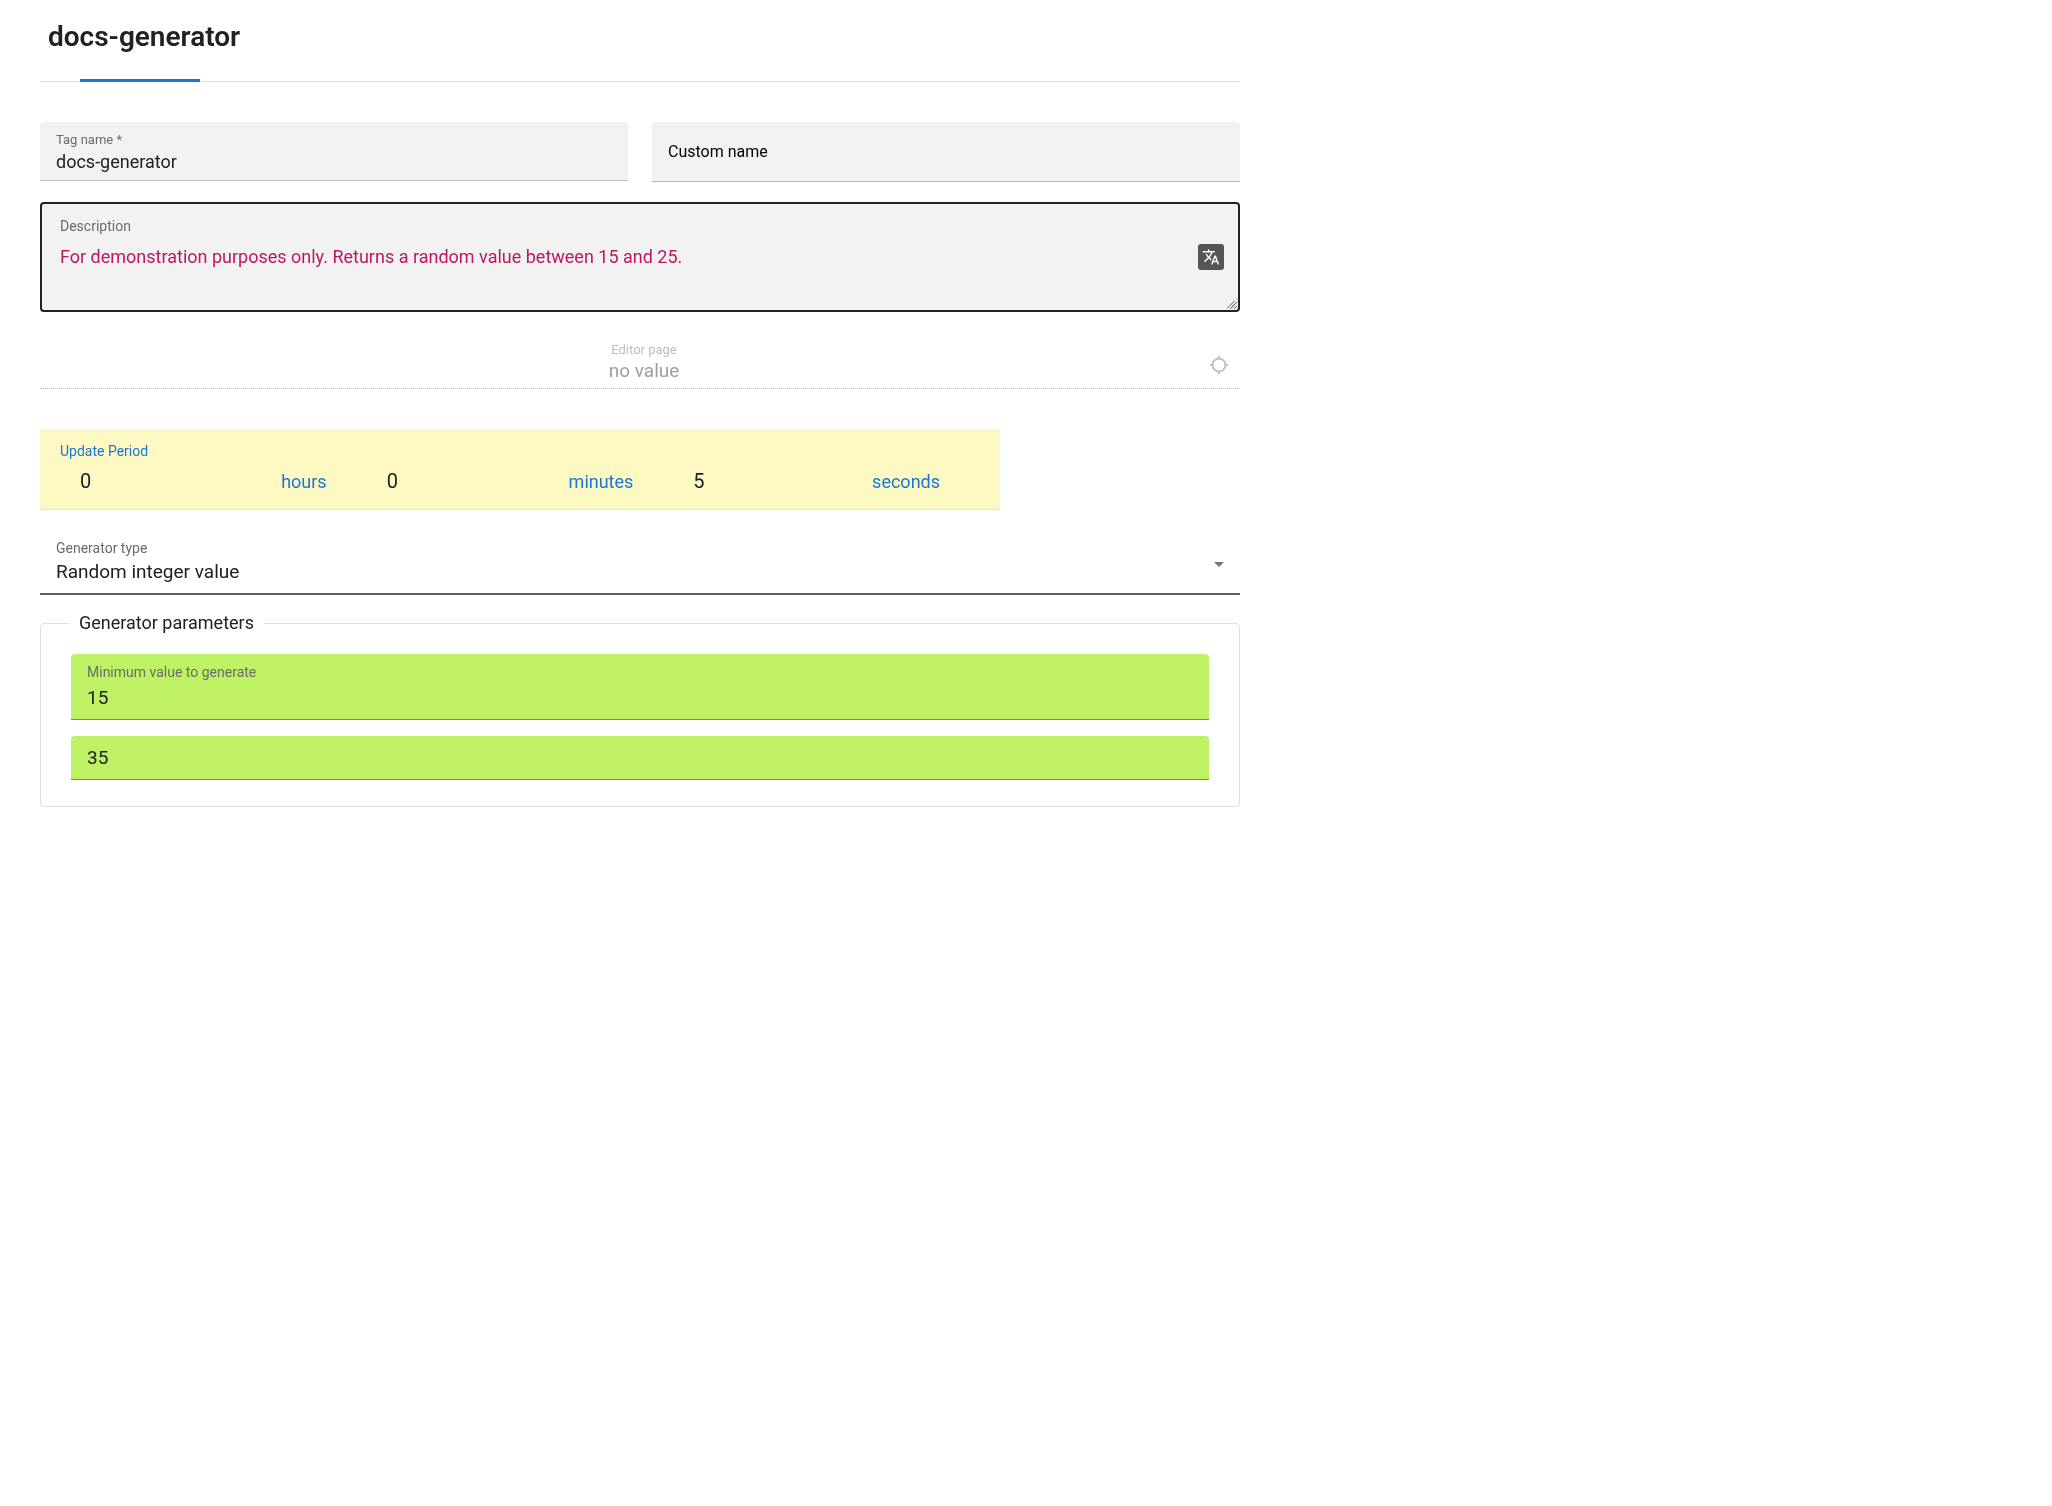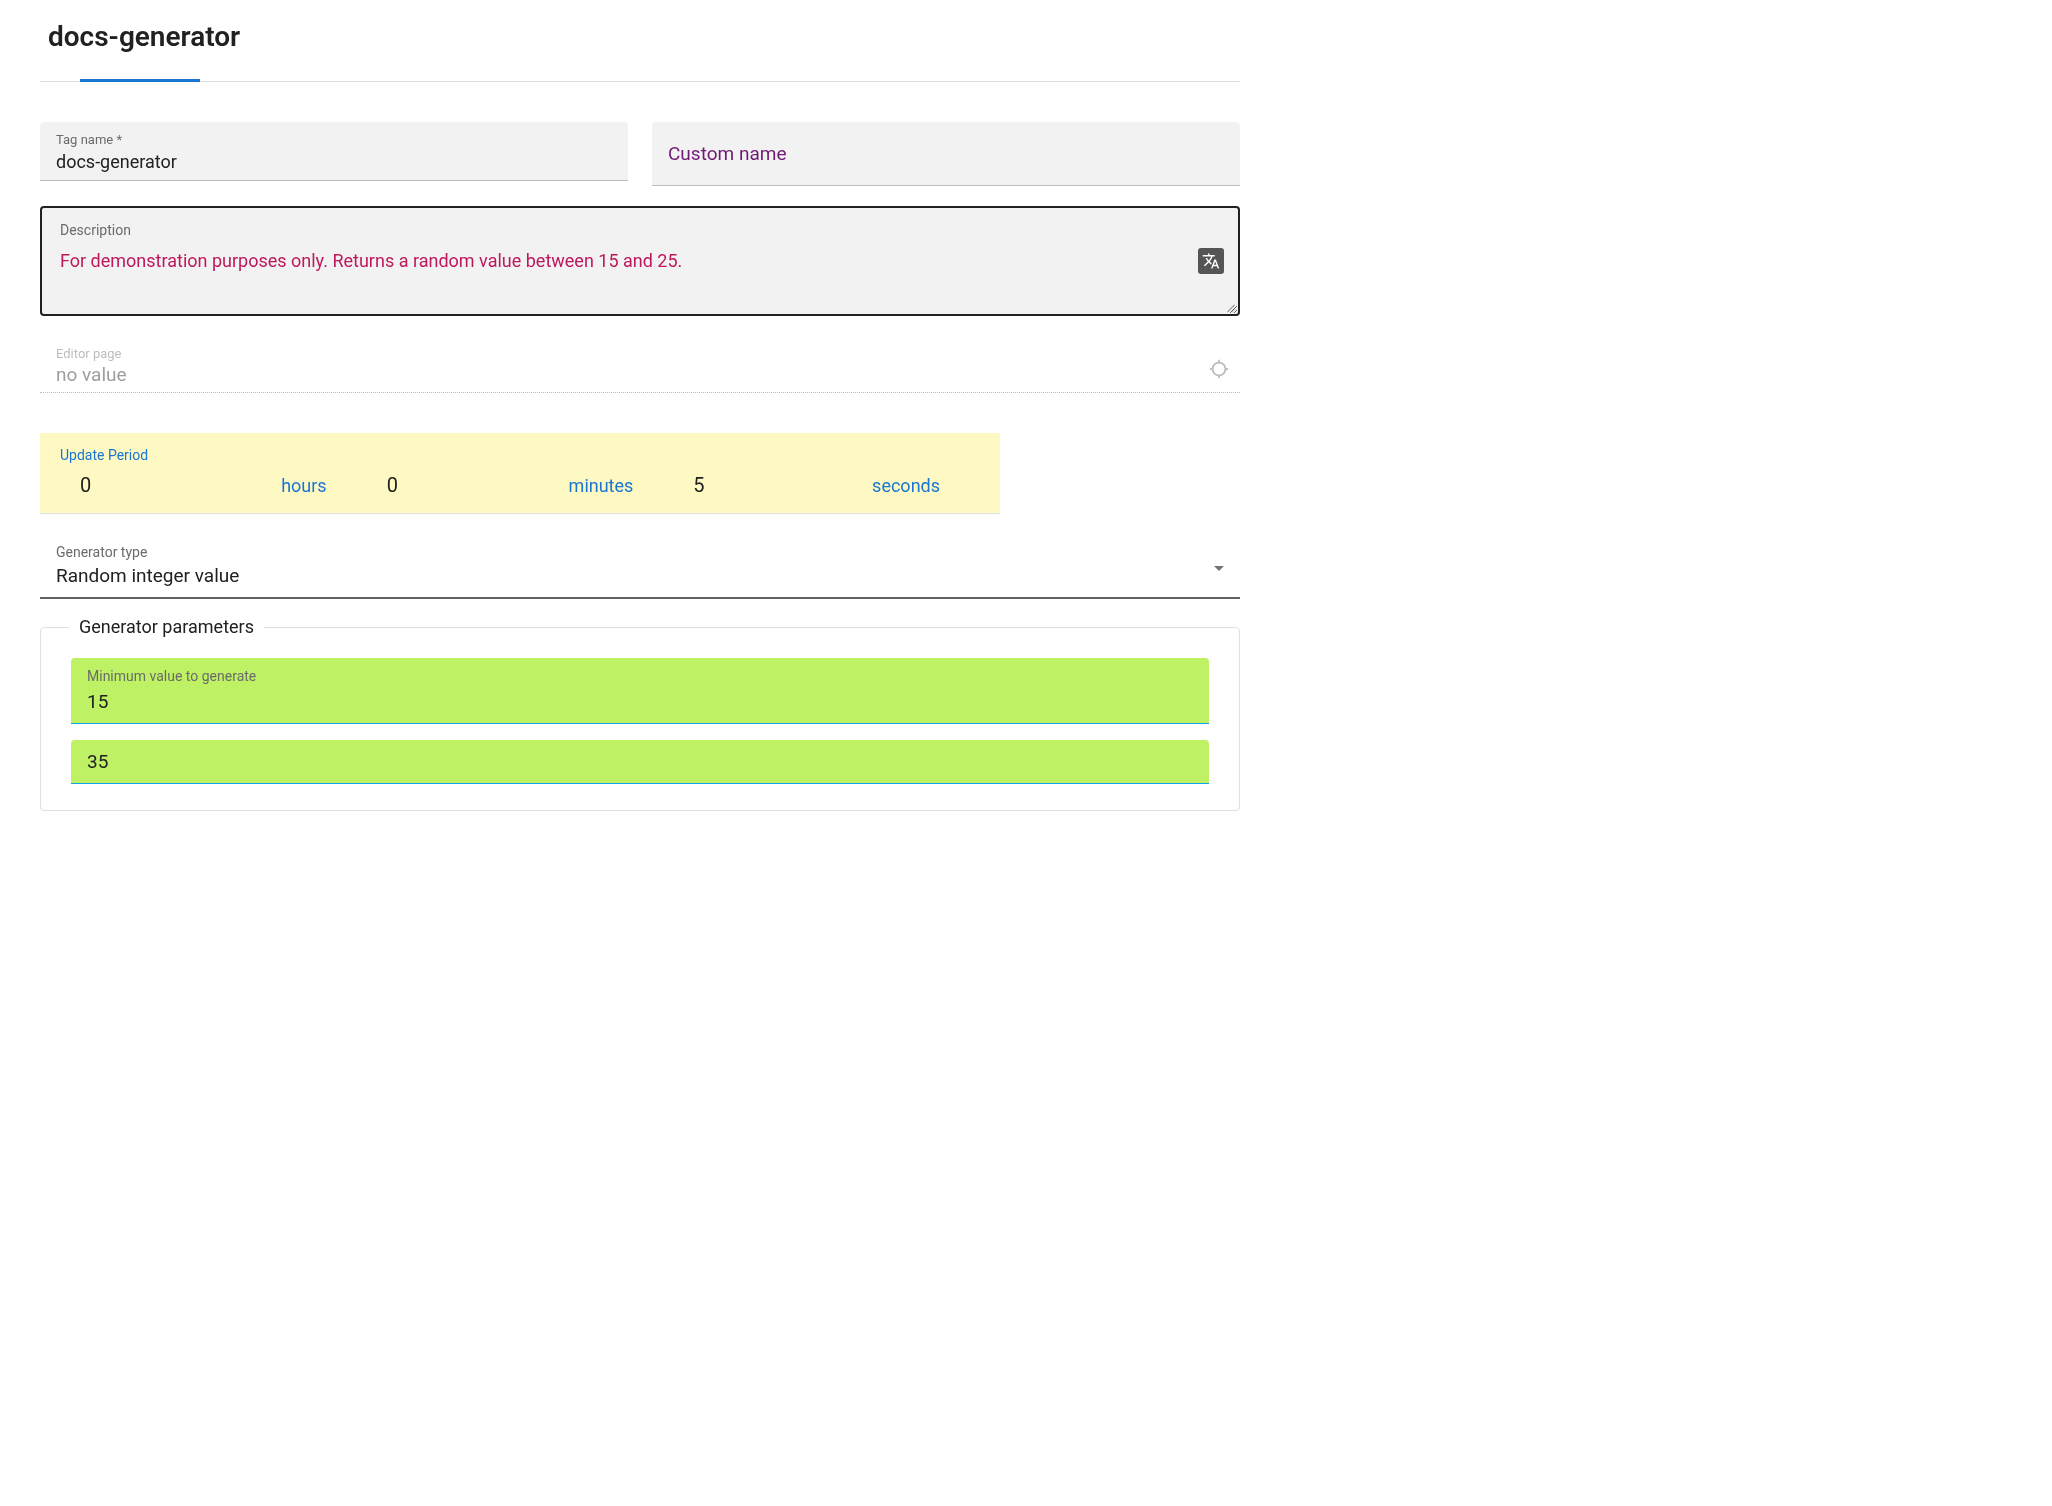--- a/index.html
+++ b/index.html
@@ -56,22 +56,22 @@
     }
     .filled-field .value {
       font-size: 18px;
       color: #212121;
       display: block;
     }
     .filled-field.placeholder-only {
       padding: 20px 16px;
     }
     .filled-field.placeholder-only .placeholder {
-      font-size: 19px;
-      color: #701a75;
+      font-size: 16px;
+      color: #000000;
     }
     .description-box {
       background: #f2f2f2;
       border: 2px solid #212121;
       border-radius: 4px;
       padding: 14px 18px 18px 18px;
       position: relative;
       min-height: 110px;
       resize: vertical;
       overflow: auto;
@@ -150,20 +150,21 @@
       border-left: 5px solid transparent;
       border-right: 5px solid transparent;
       border-top: 5px solid #757575;
     }
     .disabled-field {
       flex: 1;
       border-bottom: 1px dotted #bdbdbd;
       padding: 6px 8px 6px 16px;
       position: relative;
       color: #bdbdbd;
+      text-align: center;
     }
     .disabled-field .label {
       font-size: 13px;
       color: #bdbdbd;
       margin-bottom: 2px;
       display: block;
     }
     .disabled-field .value {
       font-size: 19px;
       color: #9e9e9e;

